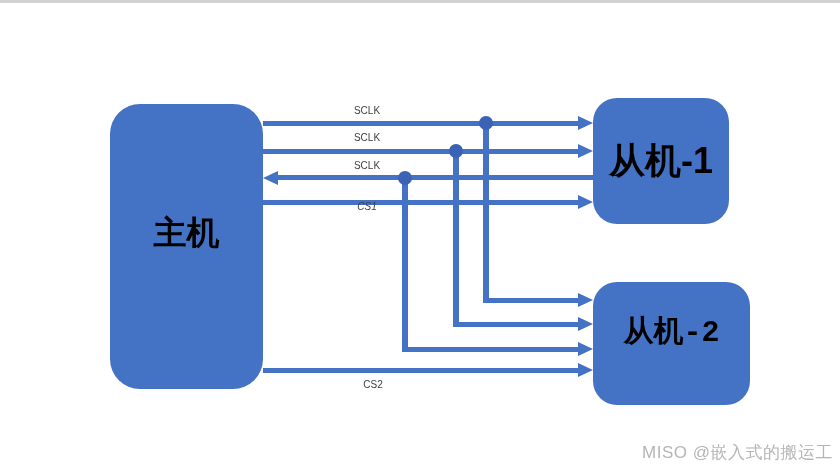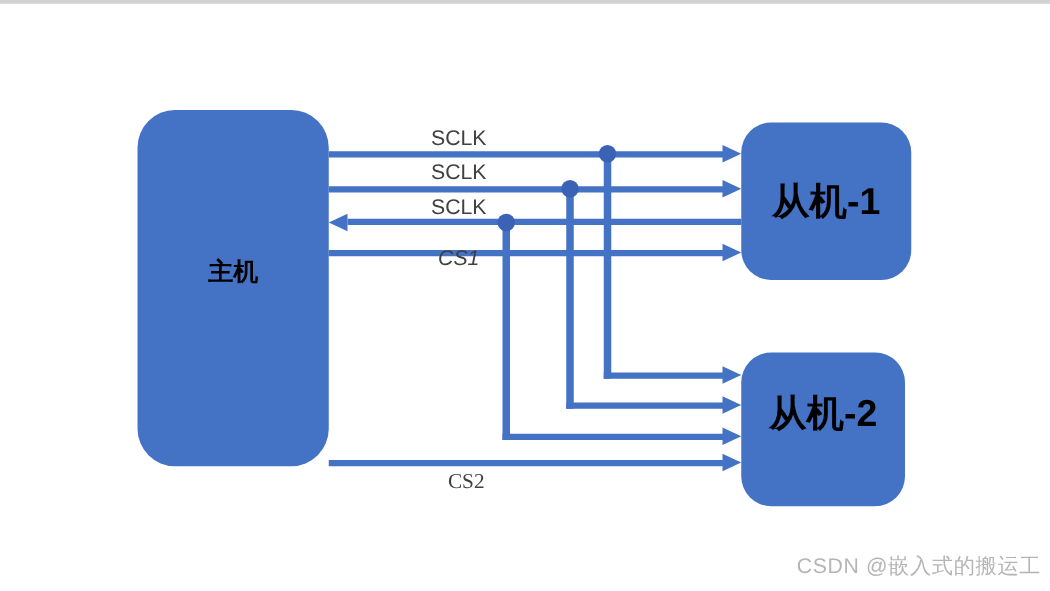--- a/index.html
+++ b/index.html
@@ -8,37 +8,37 @@
     background:var(--background,#fff);
     font-family:"Liberation Sans",sans-serif;
   }
   .top-bar{position:absolute;left:0;top:0;width:840px;height:3px;background:var(--top-bar,#d2d2d2);}
   .node{
     position:absolute;background:var(--node-fill,#4472C4);
     display:flex;align-items:center;justify-content:center;
     color:var(--node-text,#000);font-weight:bold;
   }
   .node .nlabel{position:relative;}
-  .node-master{left:110px;top:88px;width:153px;height:285px;border-radius:30px;font-size:20px;}
+  .node-master{left:110px;top:104px;width:153px;height:285px;border-radius:30px;font-size:33px;}
   .node-master .nlabel{top:-13px;}
-  .node-slave1{left:593px;top:98px;width:136px;height:126px;border-radius:24px;font-size:30px;}
-  .node-slave2{left:593px;top:282px;width:131px;height:123px;border-radius:24px;font-size:30px;}
+  .node-slave1{left:593px;top:98px;width:136px;height:126px;border-radius:24px;font-size:36px;}
+  .node-slave2{left:593px;top:282px;width:157px;height:123px;border-radius:24px;font-size:30px;font-family:Liberation Mono, monospace;}
   .node-slave2 .nlabel{top:-12px;}
   .wire-h{position:absolute;height:5px;background:var(--wire,#4472C4);}
   .wire-v{position:absolute;width:6px;background:var(--wire,#4472C4);}
   .arrow-r{position:absolute;width:0;height:0;
     border-top:7px solid transparent;border-bottom:7px solid transparent;
     border-left:15px solid var(--wire,#4472C4);}
   .arrow-l{position:absolute;width:0;height:0;
     border-top:7px solid transparent;border-bottom:7px solid transparent;
     border-right:15px solid var(--wire,#4472C4);}
   .dot{position:absolute;width:14px;height:14px;border-radius:50%;background:var(--junction,#3A62B5);}
   .siglabel{
     position:absolute;width:72px;text-align:center;
-    font-size:17px;line-height:15px;color:var(--signal-label,#404040);
+    font-size:10px;line-height:15px;color:var(--signal-label,#404040);
   }
   .watermark{
     position:absolute;right:7px;top:441px;
     font-size:17px;letter-spacing:0.5px;color:var(--watermark-text,#b5b5b5);
   }
 </style>
 </head>
 <body>
 
 <div class="top-bar"></div>
@@ -81,15 +81,15 @@
 <div class="arrow-r" style="left:578px;top:342px;"></div>
 
 <div class="dot" style="left:479px;top:116px;"></div>
 <div class="dot" style="left:449px;top:144px;"></div>
 <div class="dot" style="left:398px;top:171px;"></div>
 
 <div class="siglabel" style="left:331px;top:103px;">SCLK</div>
 <div class="siglabel" style="left:331px;top:130px;">SCLK</div>
 <div class="siglabel" style="left:331px;top:158px;">SCLK</div>
 <div class="siglabel" style="left:331px;top:199px;font-style:italic;">CS1</div>
-<div class="siglabel" style="left:337px;top:377px;font-family:Liberation Serif, serif;">CS2</div>
+<div class="siglabel" style="left:337px;top:377px;">CS2</div>
 
-<div class="watermark">CSDN @嵌入式的搬运工</div>
+<div class="watermark">MISO @嵌入式的搬运工</div>
 
 </body></html>

